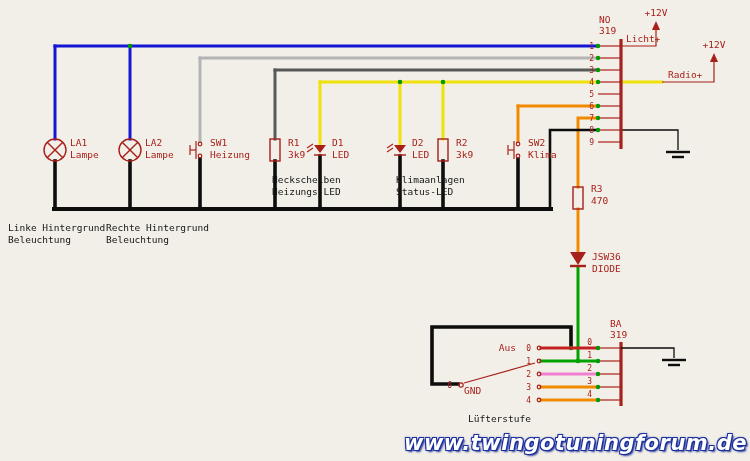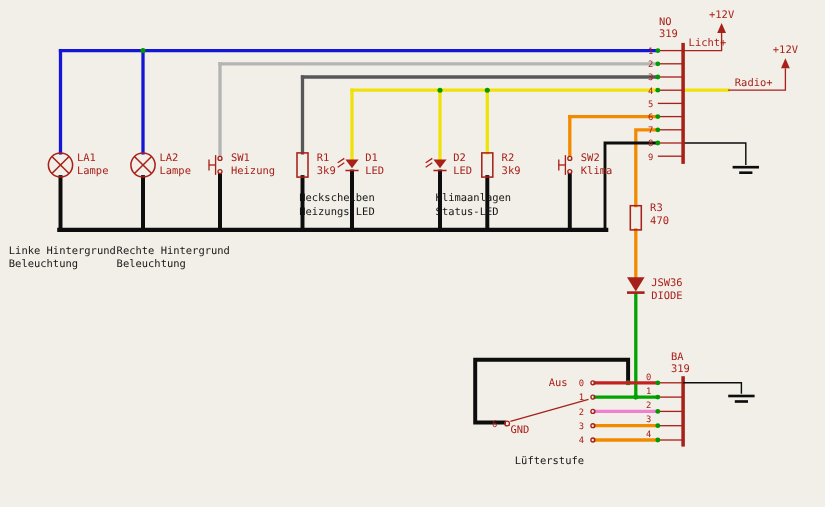--- a/index.html
+++ b/index.html
@@ -327,13 +327,14 @@
           <text class="pt" x="592" y="397" text-anchor="end">4</text>
         </g>
   </g>
   <g>
     <polyline class="thinblk" points="621,348 674,348 674,358"></polyline>
     <line class="gndbar" x1="662" y1="360" x2="686" y2="360"></line>
     <line class="gndbar" x1="668" y1="365" x2="680" y2="365"></line>
   </g>
 </svg>
 
+<div id="watermark">www.twingotuningforum.de</div>
 </div>
 
 </body></html>

